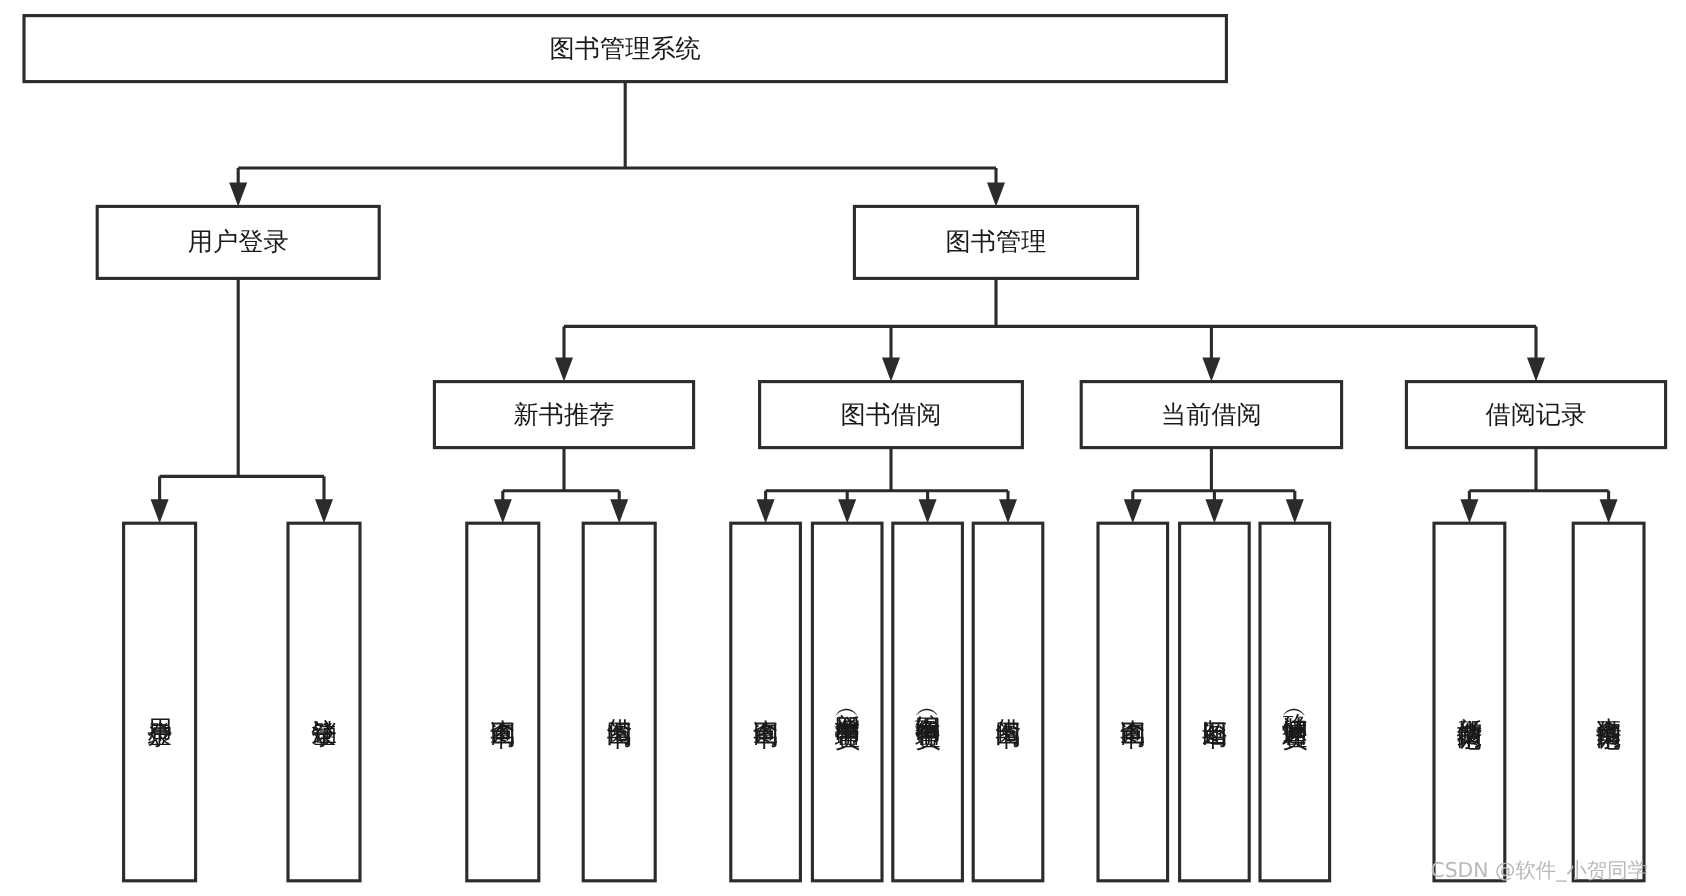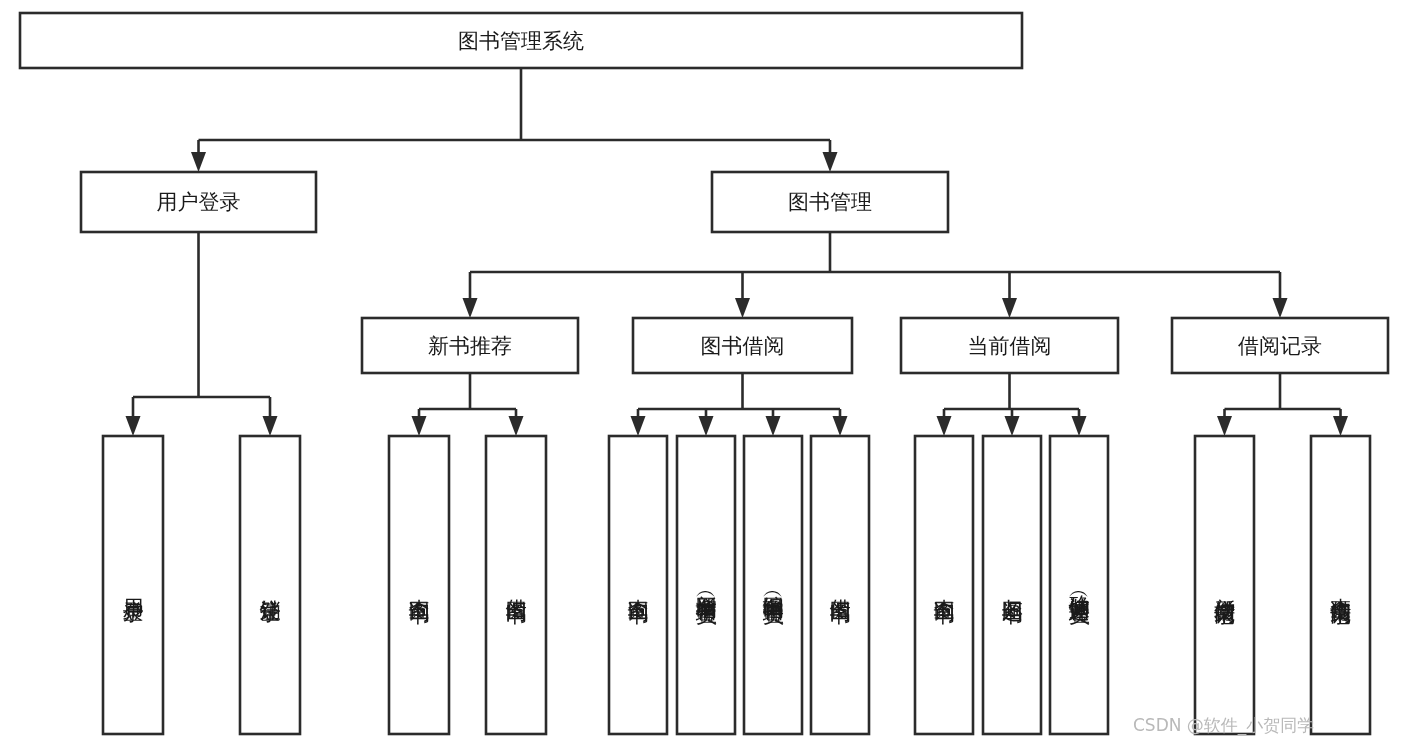--- a/index.html
+++ b/index.html
@@ -174,15 +174,15 @@
       <div class="leaf-label" style="left: 677px; top: 446px; width: 58px; height: 278px; display: flex; align-items: center; justify-content: center;">新增图书（管理员）</div>
       <div class="leaf-label" style="left: 744px; top: 446px; width: 58px; height: 278px; display: flex; align-items: center; justify-content: center;">编辑图书（管理员）</div>
       <div class="leaf-label" style="left: 811px; top: 446px; width: 58px; height: 278px; display: flex; align-items: center; justify-content: center;">借阅图书</div>
       <div class="leaf-label" style="left: 915px; top: 446px; width: 58px; height: 278px; display: flex; align-items: center; justify-content: center;">查询图书</div>
       <div class="leaf-label" style="left: 983px; top: 446px; width: 58px; height: 278px; display: flex; align-items: center; justify-content: center;">归还图书</div>
       <div class="leaf-label" style="left: 1050px; top: 446px; width: 58px; height: 278px; display: flex; align-items: center; justify-content: center;">确认归还（管理员）</div>
       <div class="leaf-label" style="left: 1195px; top: 446px; width: 59px; height: 278px; display: flex; align-items: center; justify-content: center;">新增借阅记录</div>
       <div class="leaf-label" style="left: 1311px; top: 446px; width: 59px; height: 278px; display: flex; align-items: center; justify-content: center;">查询借阅记录</div>
     </div>
 
-  <div class="watermark" style="left: 1133px; top: 714px;">CSDN @软件_小贺同学</div>
+  <div class="watermark" style="left: 1192px; top: 714px;">CSDN @软件_小贺同学</div>
 
 </div>
 
 </body></html>

